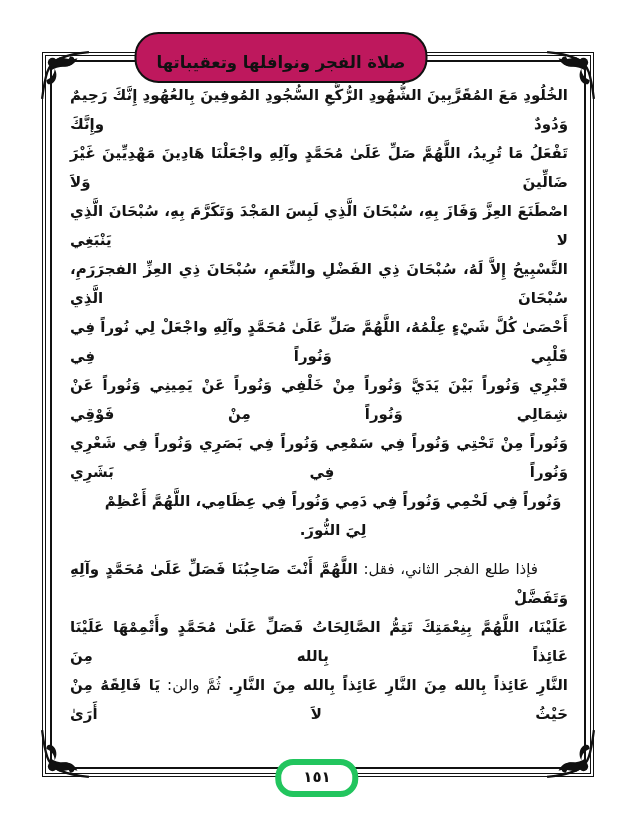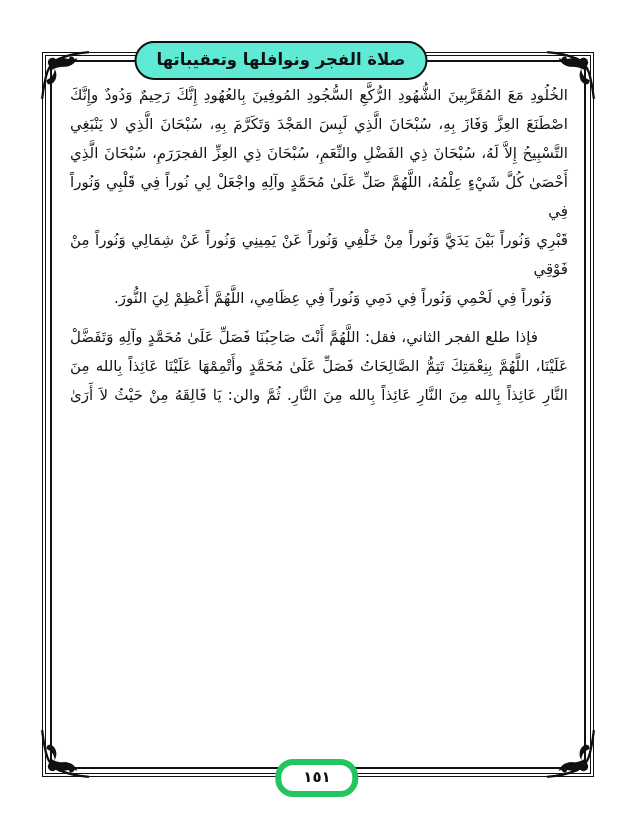--- a/index.html
+++ b/index.html
@@ -17,43 +17,43 @@
     position:absolute;inset:4px;
     border:2px solid #111;
   }
   .orn{position:absolute;width:52px;height:52px;z-index:3;}
   .orn.tl{top:-7px;left:-7px;}
   .orn.tr{top:-7px;right:-7px;transform:scaleX(-1);}
   .orn.bl{bottom:-7px;left:-7px;transform:scaleY(-1);}
   .orn.br{bottom:-7px;right:-7px;transform:scale(-1,-1);}
   
   .title-capsule{
-    position:absolute;top:41px;left:281px;transform:translateX(-50%);
-    background:#5eead4;border:2px solid #111;border-radius:24px;
-    padding:7px 20px 9px;z-index:5;white-space:nowrap;
+    position:absolute;top:32px;left:281px;transform:translateX(-50%);
+    background:#be185d;border:2px solid #111;border-radius:24px;
+    padding:19px 20px 9px;z-index:5;white-space:nowrap;
     font-size:16.5px;font-weight:bold;
   }
   
   .page-capsule{
     position:absolute;bottom:34px;left:50%;transform:translateX(-50%);
     background:#fff;border:6px solid #22c55e;border-radius:18px;
     padding:3px 22px 5px;z-index:5;
     font-size:15px;font-weight:bold;letter-spacing:2px;
   }
   
   .body-text{
     position:absolute;top:81px;left:70px;right:66px;
     direction:rtl;font-size:15px;line-height:29px;color:#141414;
   }
   .para + .para{margin-top:10px;}
   .line{min-height:29px;}
   .line.justify{text-align:justify;text-align-last:justify;}
   .line.center{text-align:center;margin-left:28px;}
   .line.first-indent{text-indent:30px;}
-  .b{font-weight:normal;}
+  .b{font-weight:bold;}
   .r{font-weight:normal;}
 </style>
 </head>
 <body>
 
 <div class="frame">
   <div class="frame-inner"></div>
 
   <svg class="orn tl" viewBox="0 0 50 50" xmlns="http://www.w3.org/2000/svg">
     <path d="M48 3 C26 5 12 10 8 22 C5 31 4 40 3 48" fill="none" stroke="#111" stroke-width="2.2"></path>
@@ -85,24 +85,26 @@
   </svg>
 </div>
 
 <div class="title-capsule">
   <span>صلاة الفجر ونوافلها وتعقيباتها</span>
 </div>
 
 <div class="body-text">
     <div class="para">
       <div class="line justify"><span class="b">الخُلُودِ مَعَ المُقَرَّبِينَ الشُّهُودِ الرُّكَّعِ السُّجُودِ المُوفِينَ بِالعُهُودِ إِنَّكَ رَحِيمٌ وَدُودٌ وإِنَّكَ</span></div>
+      <div class="line justify"><span class="b">تَفْعَلُ مَا تُرِيدُ، اللَّهُمَّ صَلِّ عَلَىٰ مُحَمَّدٍ وآلِهِ واجْعَلْنَا هَادِينَ مَهْدِيِّينَ غَيْرَ ضَالِّينَ وَلاَ</span></div>
       <div class="line justify"><span class="b">اصْطَنَعَ العِزَّ وَفَازَ بِهِ، سُبْحَانَ الَّذِي لَبِسَ المَجْدَ وَتَكَرَّمَ بِهِ، سُبْحَانَ الَّذِي لا يَنْبَغِي</span></div>
       <div class="line justify"><span class="b">التَّسْبِيحُ إِلاَّ لَهُ، سُبْحَانَ ذِي الفَضْلِ والنِّعَمِ، سُبْحَانَ ذِي العِزِّ الفجرَرَمِ، سُبْحَانَ الَّذِي</span></div>
       <div class="line justify"><span class="b">أَحْصَىٰ كُلَّ شَيْءٍ عِلْمُهُ، اللَّهُمَّ صَلِّ عَلَىٰ مُحَمَّدٍ وآلِهِ واجْعَلْ لِي نُوراً فِي قَلْبِي وَنُوراً فِي</span></div>
       <div class="line justify"><span class="b">قَبْرِي وَنُوراً بَيْنَ يَدَيَّ وَنُوراً مِنْ خَلْفِي وَنُوراً عَنْ يَمِينِي وَنُوراً عَنْ شِمَالِي وَنُوراً مِنْ فَوْقِي</span></div>
+      <div class="line justify"><span class="b">وَنُوراً مِنْ تَحْتِي وَنُوراً فِي سَمْعِي وَنُوراً فِي بَصَرِي وَنُوراً فِي شَعْرِي وَنُوراً فِي بَشَرِي</span></div>
       <div class="line center"><span class="b">وَنُوراً فِي لَحْمِي وَنُوراً فِي دَمِي وَنُوراً فِي عِظَامِي، اللَّهُمَّ أَعْظِمْ لِيَ النُّورَ.</span></div>
     </div>
     <div class="para">
       <div class="line justify first-indent"><span class="r">فإذا طلع الفجر الثاني، فقل: </span><span class="b">اللَّهُمَّ أَنْتَ صَاحِبُنَا فَصَلِّ عَلَىٰ مُحَمَّدٍ وآلِهِ وَتَفَضَّلْ</span></div>
       <div class="line justify"><span class="b">عَلَيْنَا، اللَّهُمَّ بِنِعْمَتِكَ تَتِمُّ الصَّالِحَاتُ فَصَلِّ عَلَىٰ مُحَمَّدٍ وأَتْمِمْهَا عَلَيْنَا عَائِذاً بِالله مِنَ</span></div>
       <div class="line justify"><span class="b">النَّارِ عَائِذاً بِالله مِنَ النَّارِ عَائِذاً بِالله مِنَ النَّارِ. </span><span class="r">ثُمَّ والن: </span><span class="b">يَا فَالِقَهُ مِنْ حَيْثُ لاَ أَرَىٰ</span></div>
     </div>
   </div>
 
 <div class="page-capsule">

